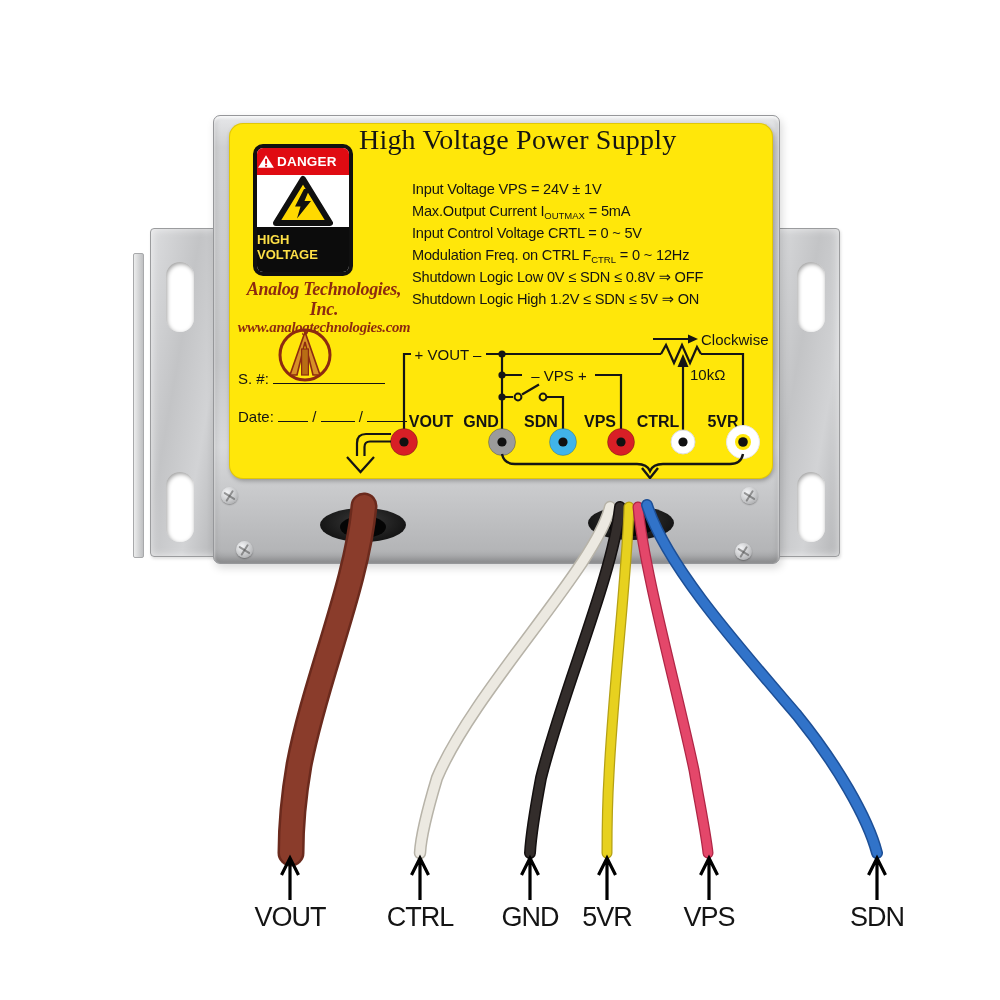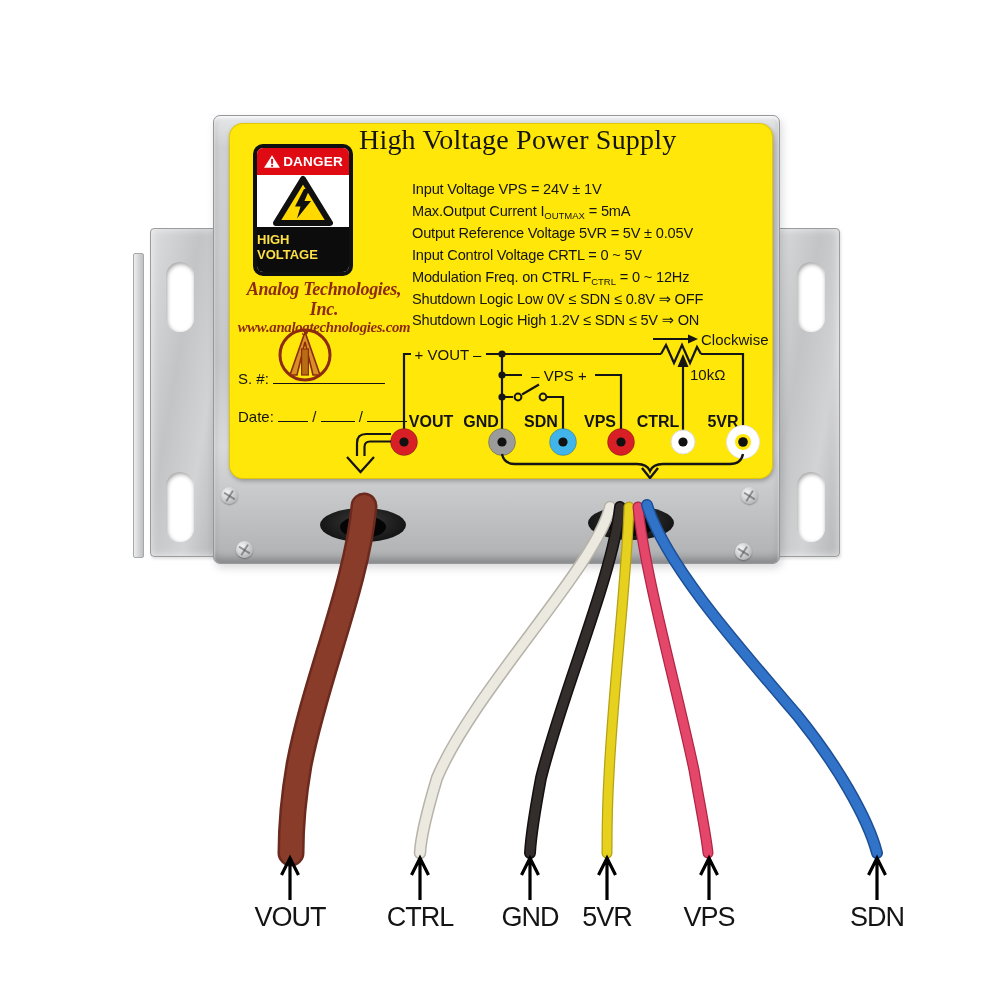--- a/index.html
+++ b/index.html
@@ -30,21 +30,21 @@
   .title{position:absolute;left:130px;right:6px;top:1px;text-align:left;
     font-family:"Liberation Serif",serif;font-size:28px;font-weight:400;letter-spacing:.2px;}
   .model{position:absolute;left:130px;right:6px;top:34px;text-align:center;
     font-family:"Liberation Serif",serif;font-size:20px;font-weight:bold;}
   .specs{position:absolute;left:183px;top:58px;width:356px;font-size:14.6px;line-height:16.9px;letter-spacing:-.2px;}
   .specs .sub{font-size:9.5px;vertical-align:-3px;letter-spacing:0;}
 
   
   .danger{position:absolute;left:24px;top:21px;width:92px;height:124px;background:#fff;
     border:4px solid #101010;border-radius:10px;overflow:hidden;display:flex;flex-direction:column;}
-  .d-head{height:27px;background:#e00b12;color:#fff;display:flex;align-items:center;justify-content:center;
+  .d-head{height:27px;background:#e00b12;color:#fff;display:flex;align-items:center;justify-content:flex-start;
     gap:2px;font-weight:bold;font-size:13.5px;letter-spacing:.2px;flex:0 0 auto;}
   .d-mid{flex:1 1 auto;display:flex;align-items:center;justify-content:center;background:#fff;}
   .d-foot{flex:0 0 40px;background:#0c0c0c;color:#fde047;text-align:left;font-weight:bold;
     font-size:13px;line-height:15px;padding-top:5px;}
 
   
   .brand{position:absolute;left:4px;top:156px;width:182px;text-align:center;color:#8d2b10;
     font-family:"Liberation Serif",serif;font-style:italic;font-weight:bold;}
   .brand .name{font-size:18px;line-height:20px;letter-spacing:-.3px;}
   .brand .url{font-size:14.8px;line-height:17px;letter-spacing:-.3px;}
@@ -110,21 +110,20 @@
         </div>
         <div class="d-foot">
           <div>HIGH</div>
           <div>VOLTAGE</div>
         </div>
       </div>
 
       <div class="specs">
         <div class="spec-line"><span>Input Voltage VPS = 24V ± 1V</span><span class="sub"></span><span></span></div>
         <div class="spec-line"><span>Max.Output Current I</span><span class="sub">OUTMAX</span><span> = 5mA</span></div>
-        <div class="spec-line"><span>Output Reference Voltage 5VR = 5V ± 0.05V</span><span class="sub"></span><span></span></div>
         <div class="spec-line"><span>Input Control Voltage CRTL = 0 ~ 5V</span><span class="sub"></span><span></span></div>
         <div class="spec-line"><span>Modulation Freq. on CTRL F</span><span class="sub">CTRL</span><span> = 0 ~ 12Hz</span></div>
         <div class="spec-line"><span>Shutdown Logic Low 0V ≤ SDN ≤ 0.8V ⇒ OFF</span><span class="sub"></span><span></span></div>
         <div class="spec-line"><span>Shutdown Logic High 1.2V ≤ SDN ≤ 5V ⇒ ON</span><span class="sub"></span><span></span></div>
       </div>
 
       <div class="brand">
         <div class="name">Analog Technologies, Inc.</div>
         <div class="url">www.analogtechnologies.com</div>
       </div>

